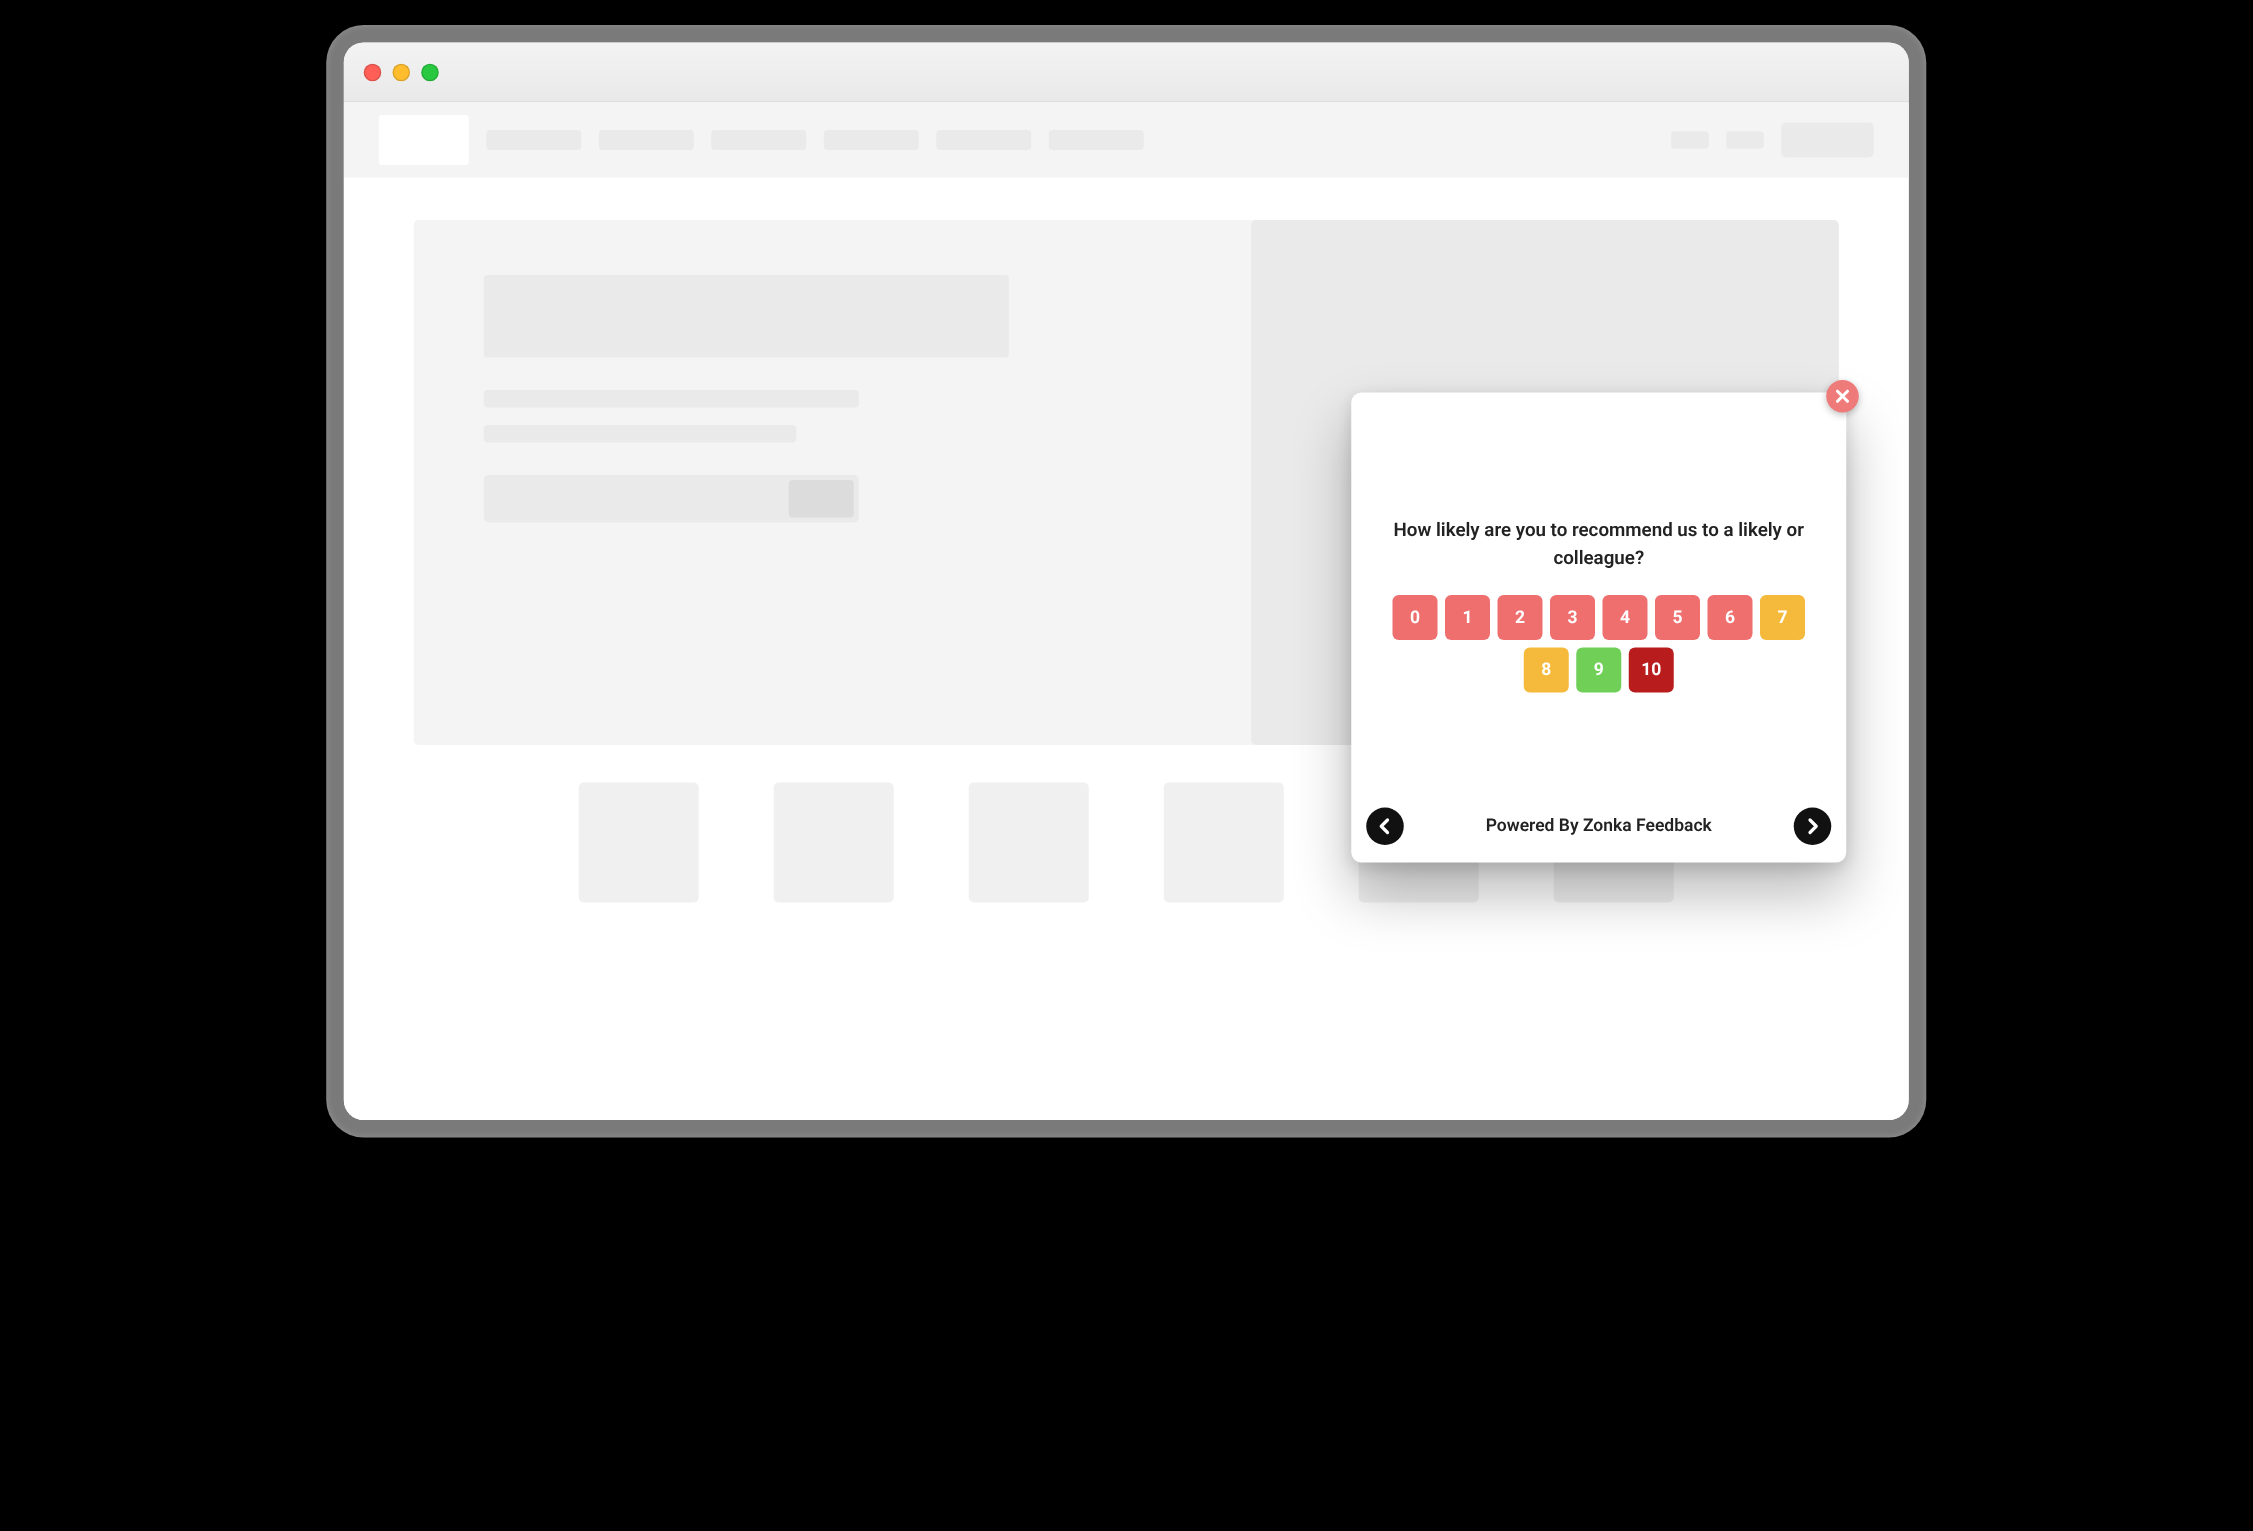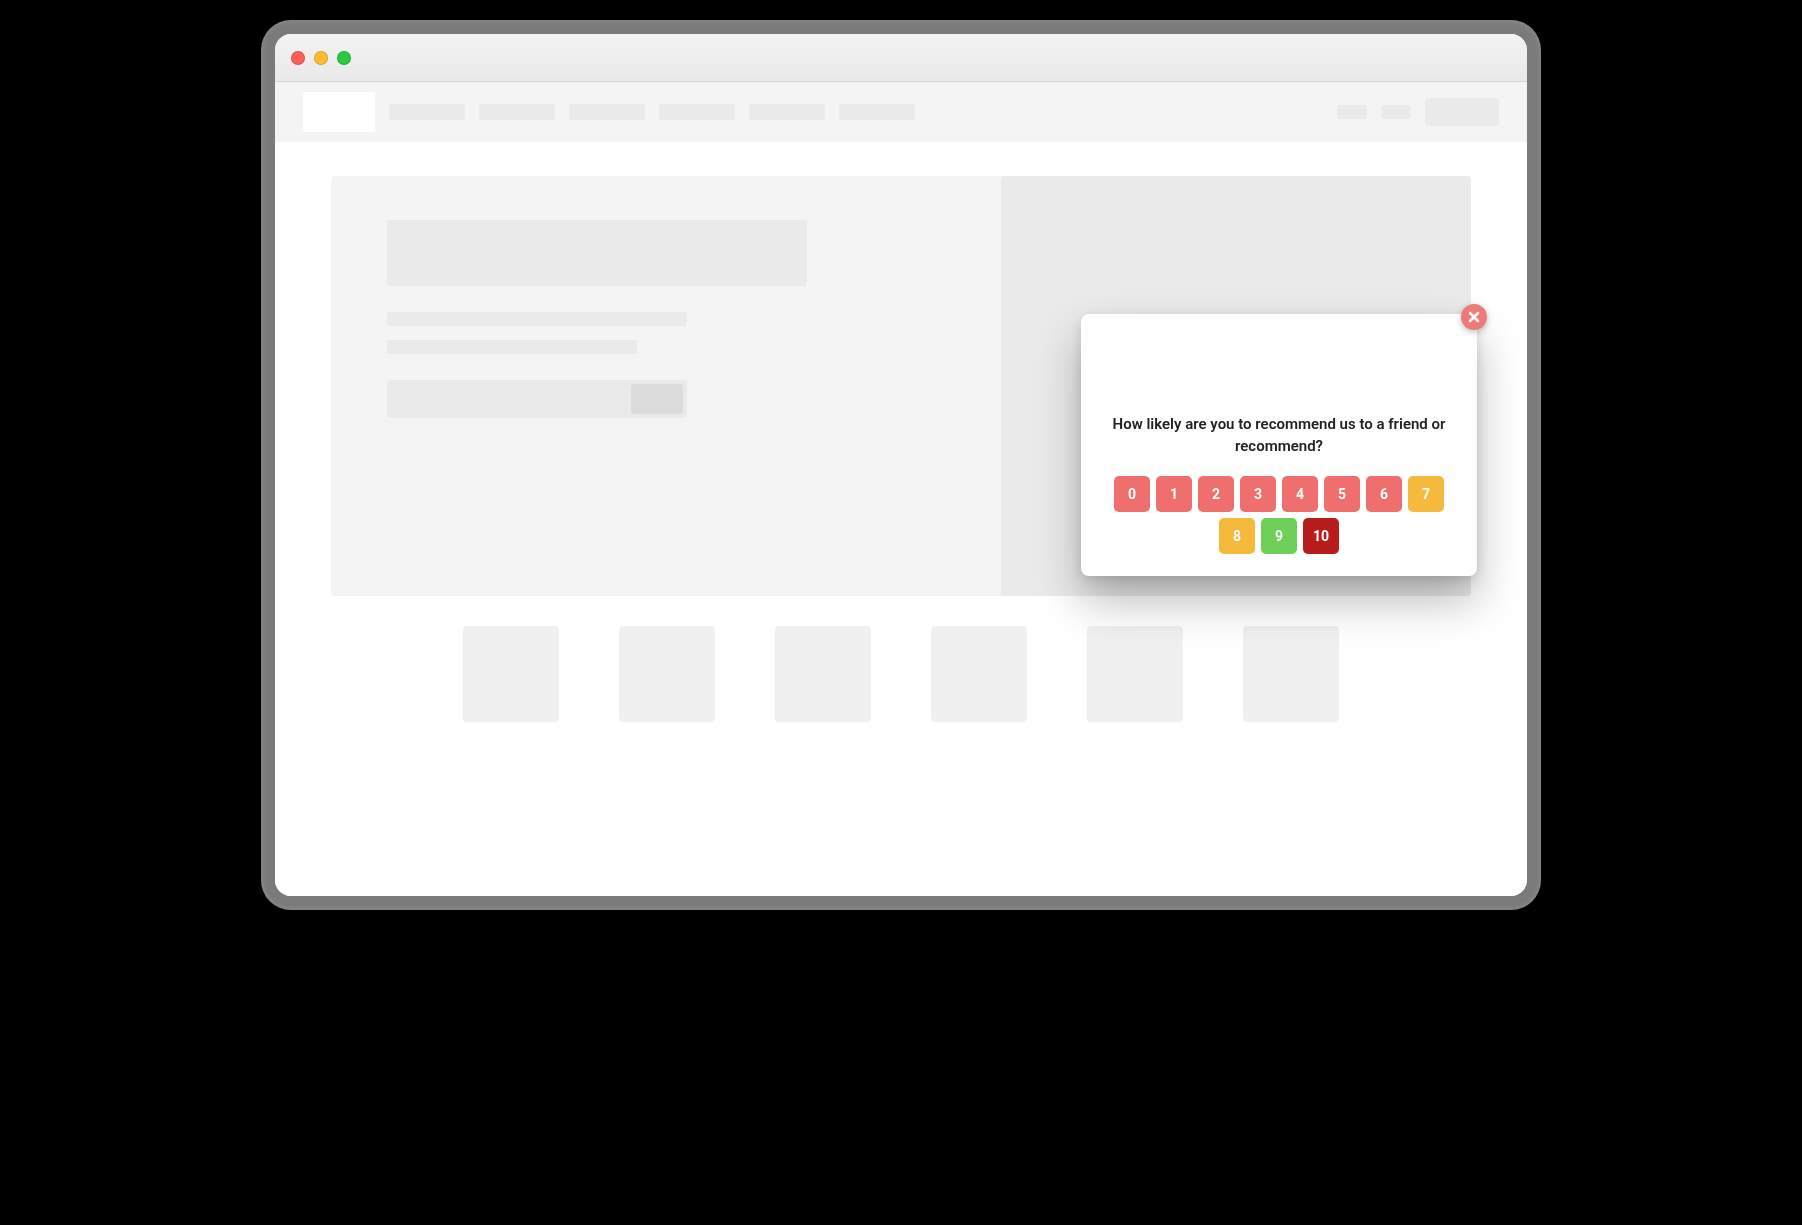--- a/index.html
+++ b/index.html
@@ -236,21 +236,21 @@
         </div>
       </div>
 
       <div class="nps-popup">
         <div class="nps-close">
           <svg viewBox="0 0 12 12">
               <path d="M2 2 L10 10 M10 2 L2 10"></path>
             </svg>
         </div>
         <div class="nps-inner">
-          <div class="nps-question">How likely are you to recommend us to a friend or recommend?</div>
+          <div class="nps-question">How likely are you to recommend us to a likely or colleague?</div>
           <div class="nps-grid" id="nps-grid">
               <div class="nps-btn" style="background: rgb(239, 111, 111);">
                 <span>0</span>
               </div>
               <div class="nps-btn" style="background: rgb(239, 111, 111);">
                 <span>1</span>
               </div>
               <div class="nps-btn" style="background: rgb(239, 111, 111);">
                 <span>2</span>
               </div>
@@ -272,18 +272,31 @@
               <div class="nps-btn" style="background: rgb(245, 185, 59);">
                 <span>8</span>
               </div>
               <div class="nps-btn" style="background: rgb(111, 207, 86);">
                 <span>9</span>
               </div>
               <div class="nps-btn" style="background: #b91c1c;">
                 <span>10</span>
               </div>
             </div>
+        </div>
+        <div class="nps-footer">
+          <div class="nav-circle">
+            <svg viewBox="0 0 14 14">
+                <path d="M9 2 L4 7 L9 12"></path>
+              </svg>
+          </div>
+          <div class="powered">Powered By Zonka Feedback</div>
+          <div class="nav-circle">
+            <svg viewBox="0 0 14 14">
+                <path d="M5 2 L10 7 L5 12"></path>
+              </svg>
+          </div>
         </div>
       </div>
 
     </div>
   </div>
 </div>
 
 </body></html>

